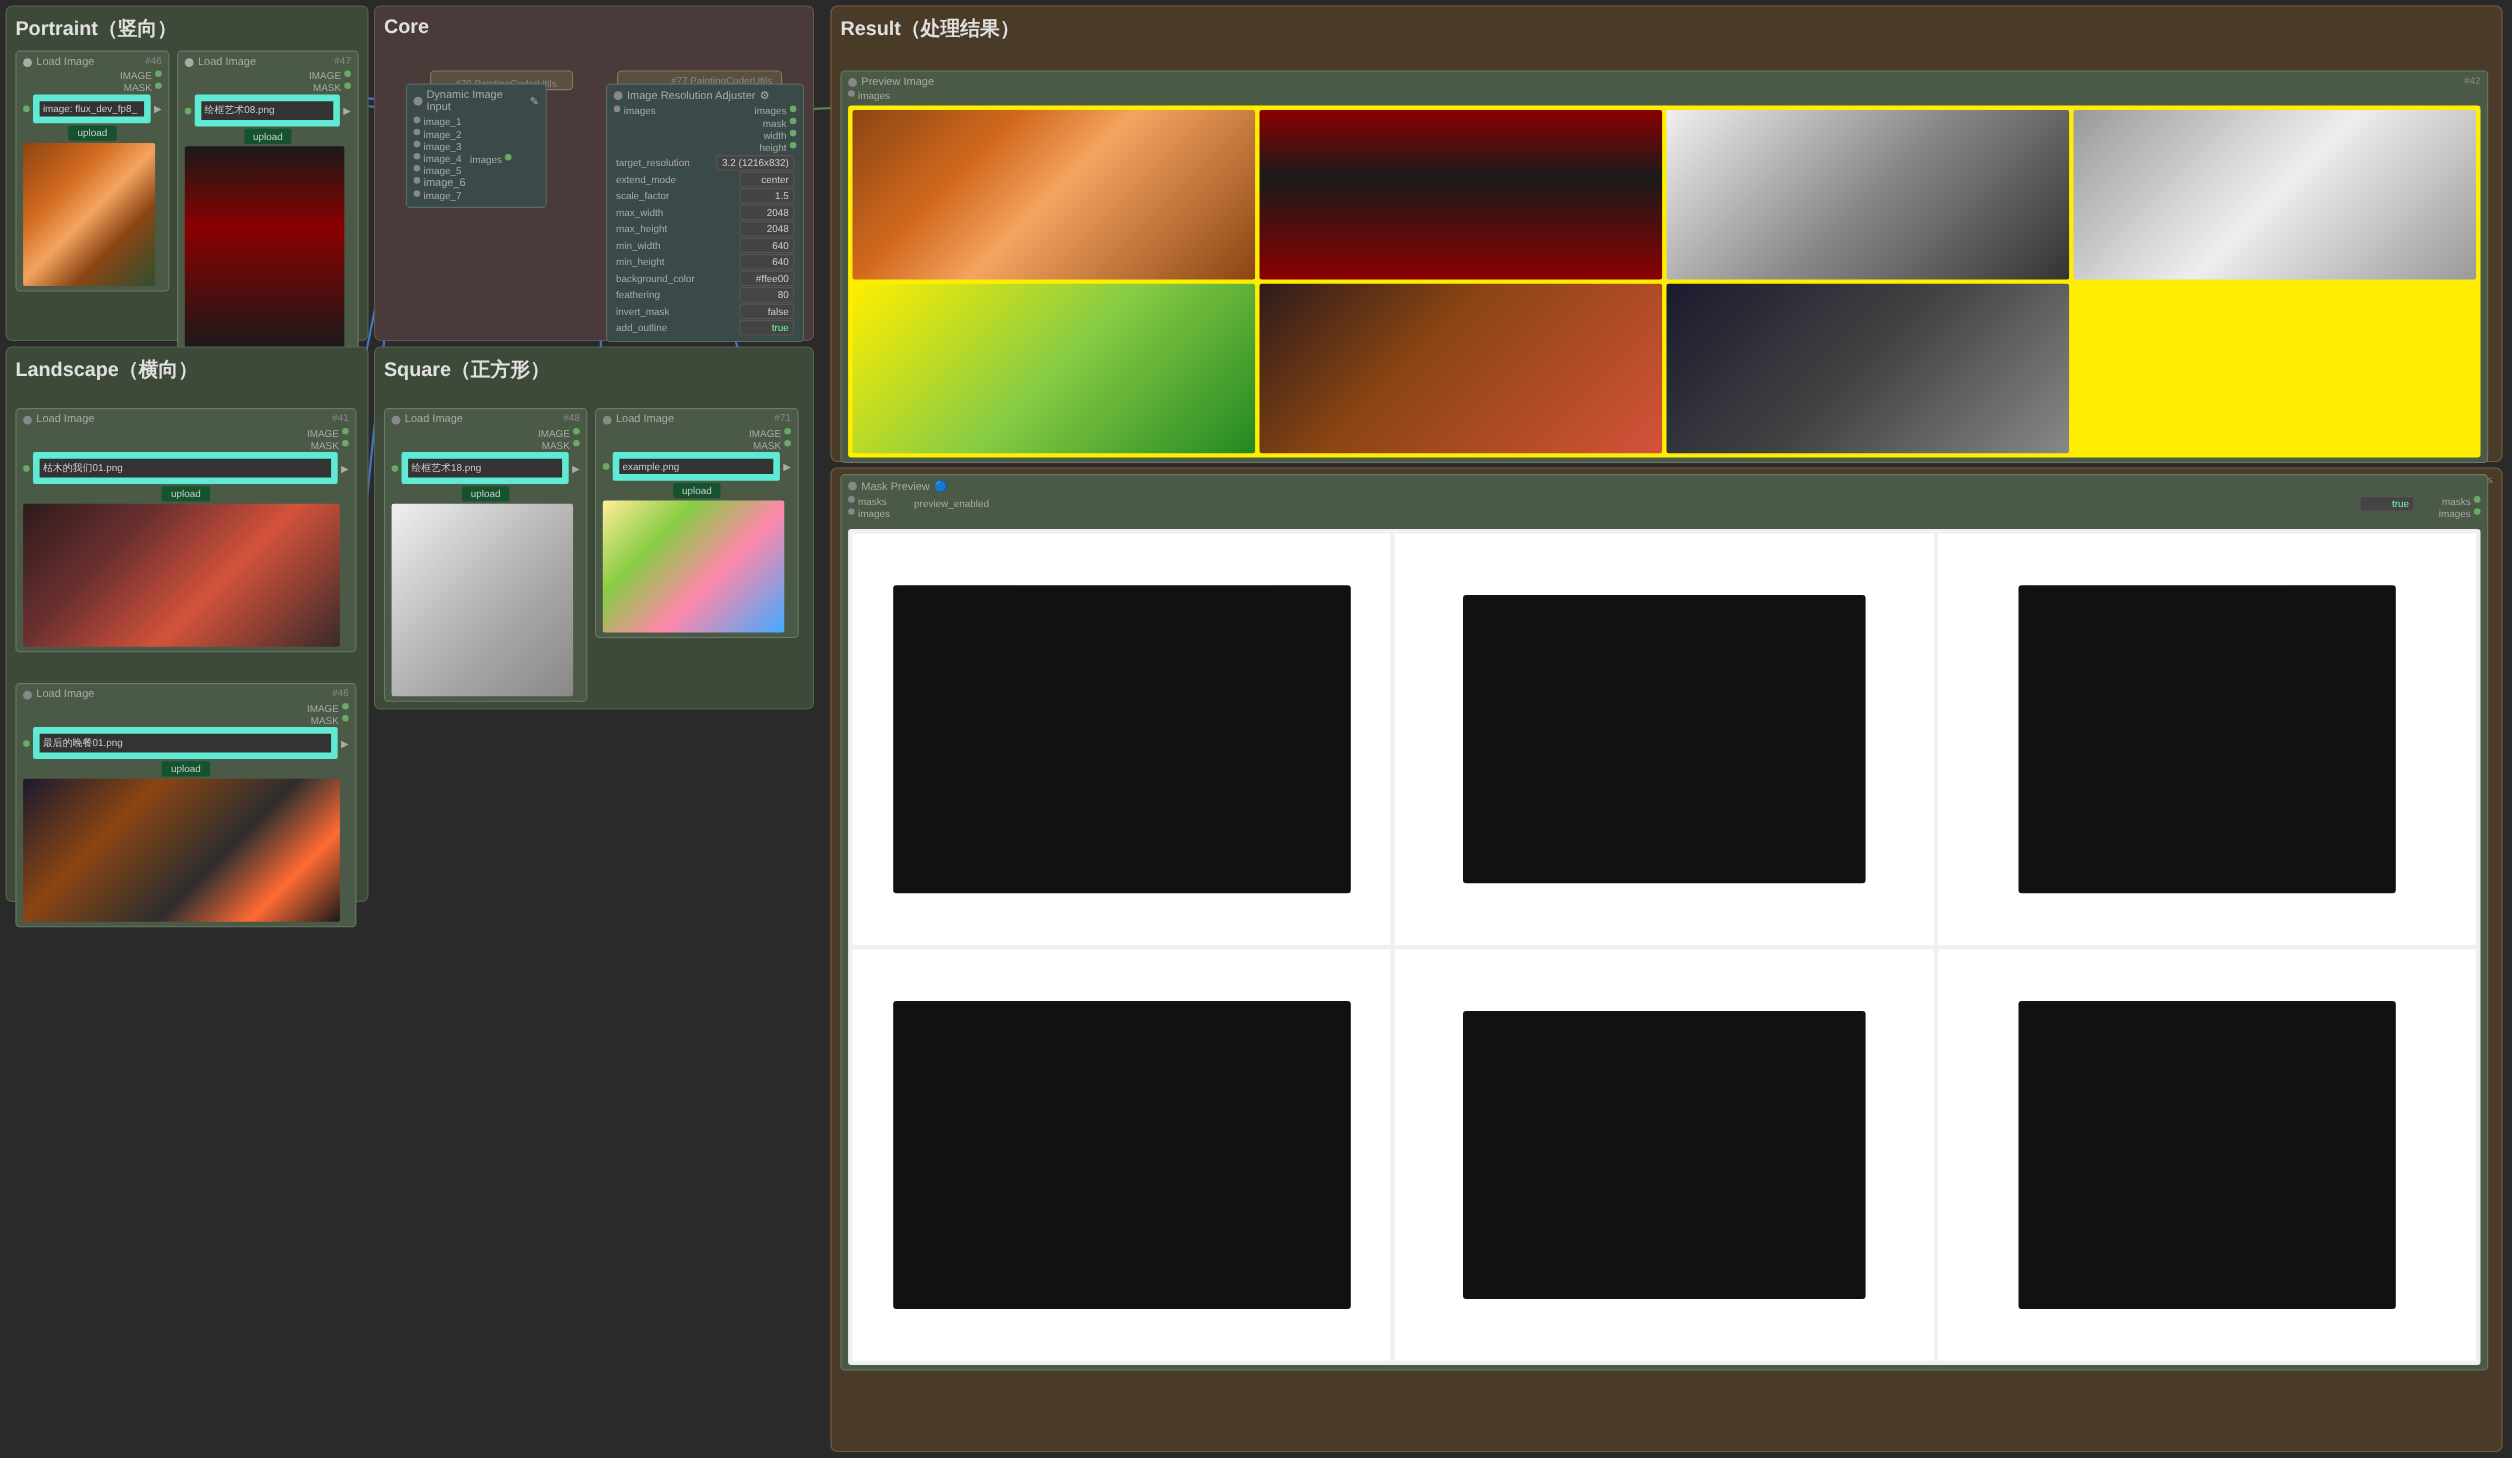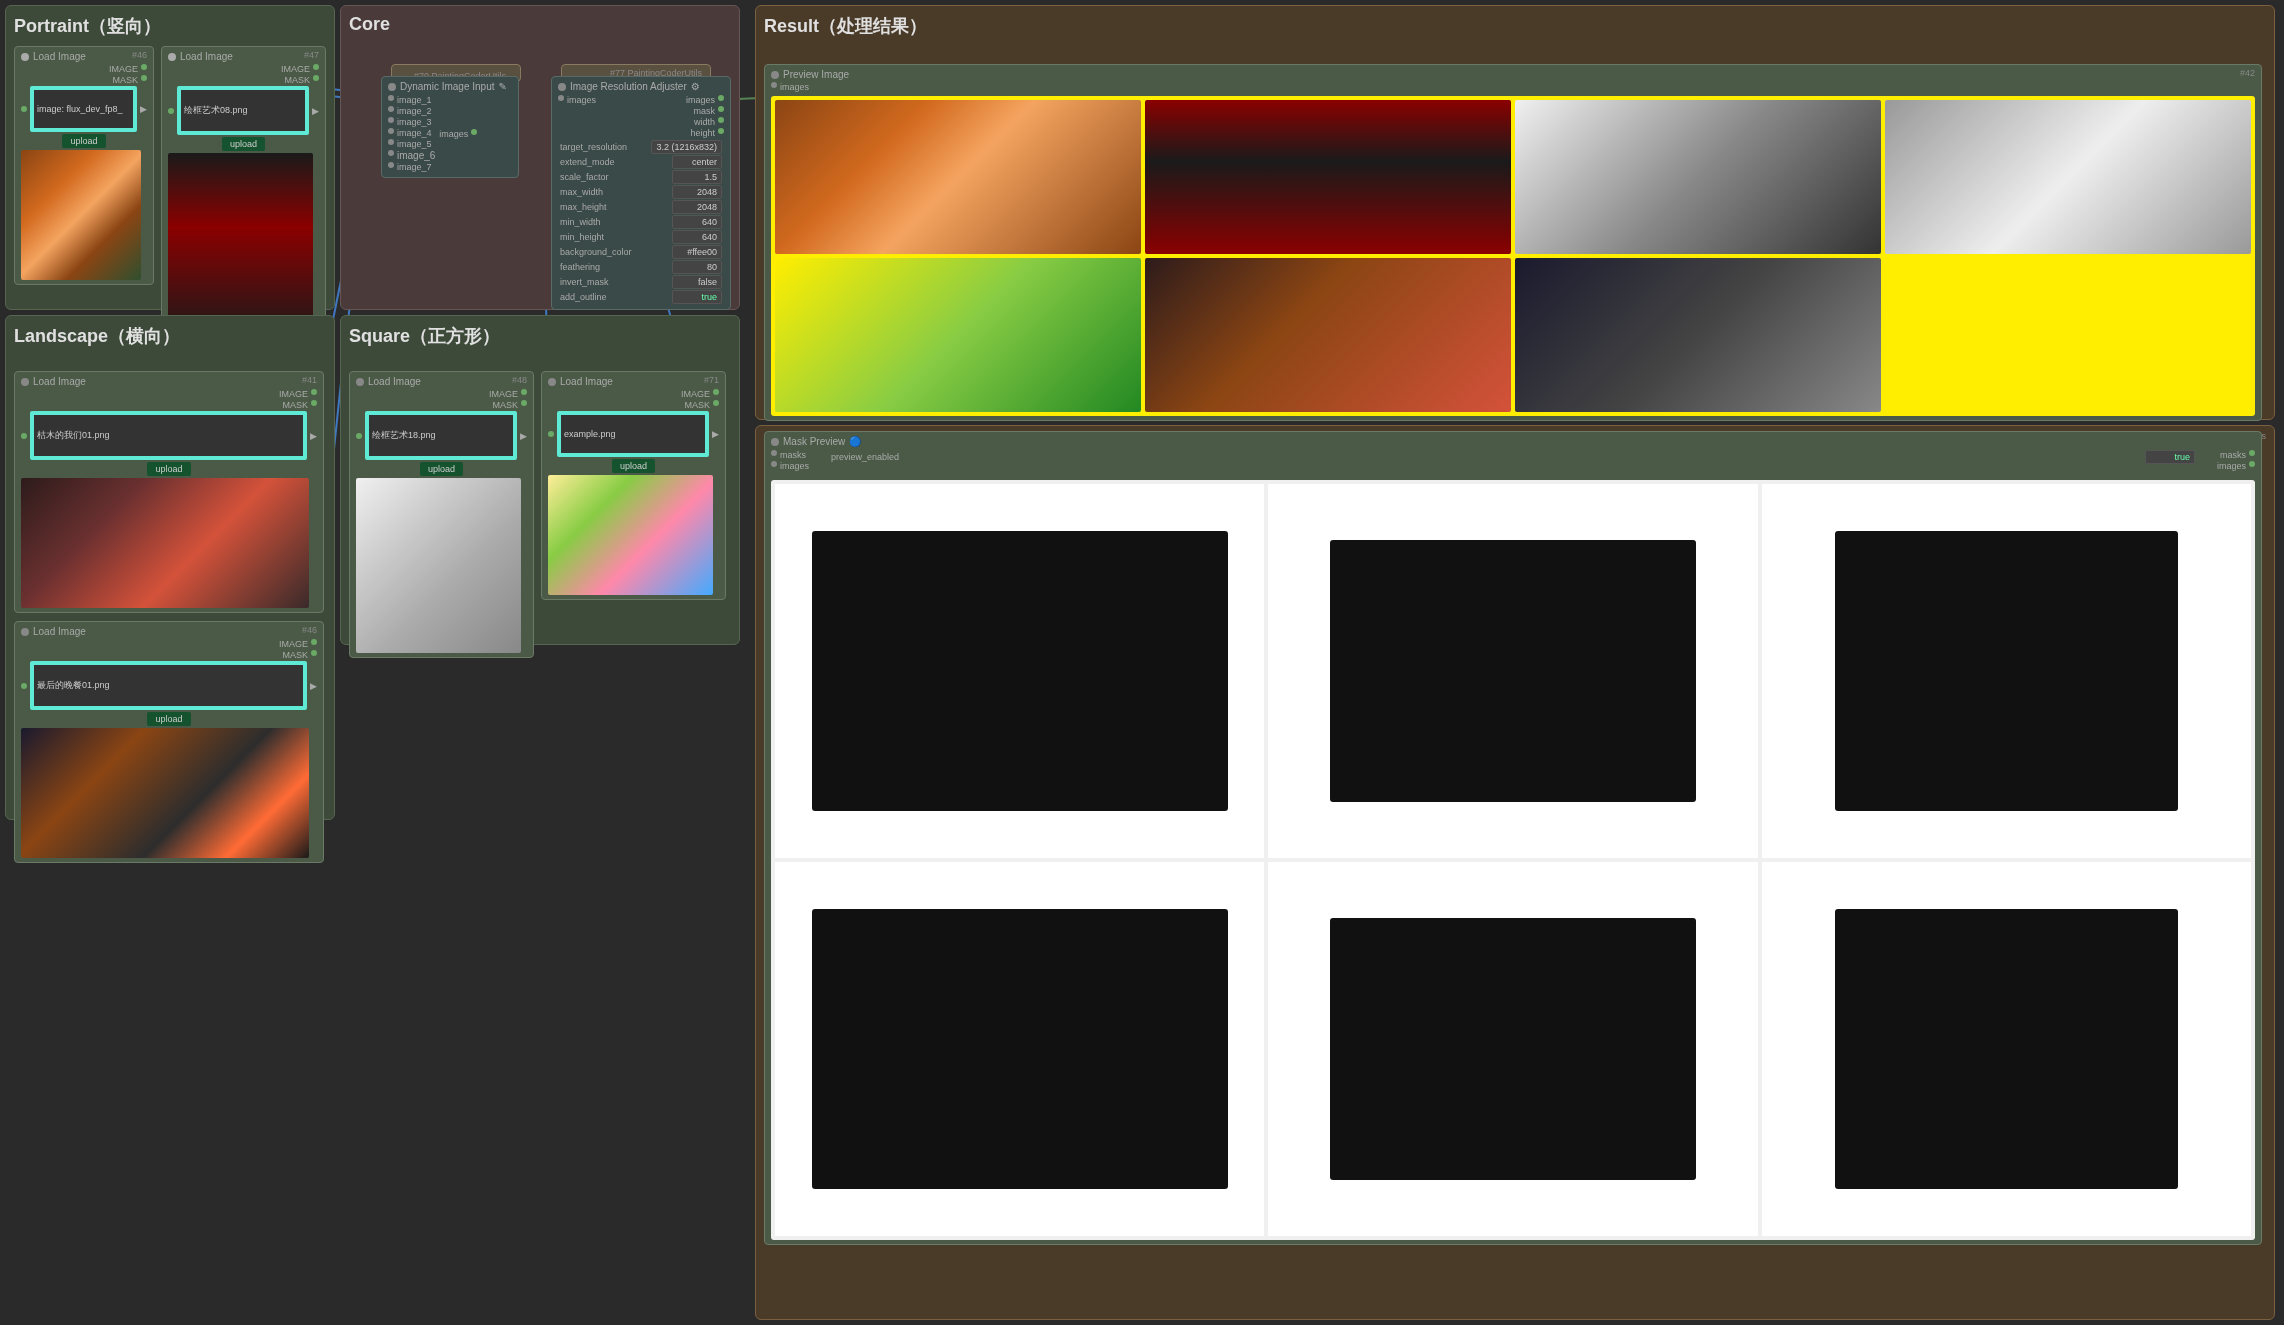--- a/index.html
+++ b/index.html
@@ -170,24 +170,24 @@
       display: flex;
       align-items: center;
       gap: 3px;
       font-size: 9px;
       color: #aaa;
       margin: 1px 0;
     }
 
     .input-field {
       background: #333;
-      border: 4px solid #5eead4;
+      border: 6px solid #5eead4;
       color: #ccc;
       font-size: 9px;
-      padding: 14px 3px;
+      padding: 2px 3px;
       border-radius: 2px;
       flex: 1;
     }
 
     .param-row {
       display: flex;
       justify-content: space-between;
       align-items: center;
       font-size: 9px;
       color: #aaa;
@@ -380,21 +380,21 @@
 
 <div class="node-panel panel-core">
   <div class="panel-title">Core</div>
 
   <div style="position:absolute; top:58px; left:50px; width:130px;">
     <div class="utils-node">
       <div class="node-id" style="position:relative; text-align:right; font-size:9px; color:#888;">#70 <span>PaintingCoderUtils</span></div>
     </div>
   </div>
 
-  <div class="node-box node-box-dark" style="position:absolute; top:70px; left:40px; width:138px;">
+  <div class="node-box node-box-dark" style="position:absolute; top:70px; left:28px; width:128px;">
     <div class="node-title">
       <span class="dot"></span>
       <span>Dynamic Image Input</span>
       <span>✎</span>
     </div>
     <div style="display:flex; gap:4px;">
       <div>
         <div class="port-label" style="font-size:9px; color:#aaa; margin:1px 0;"><span class="port-dot"></span> image_1</div>
         <div class="port-label" style="font-size:9px; color:#aaa; margin:1px 0;"><span class="port-dot"></span> image_2</div>
         <div class="port-label" style="font-size:9px; color:#aaa; margin:1px 0;"><span class="port-dot"></span> image_3</div>

